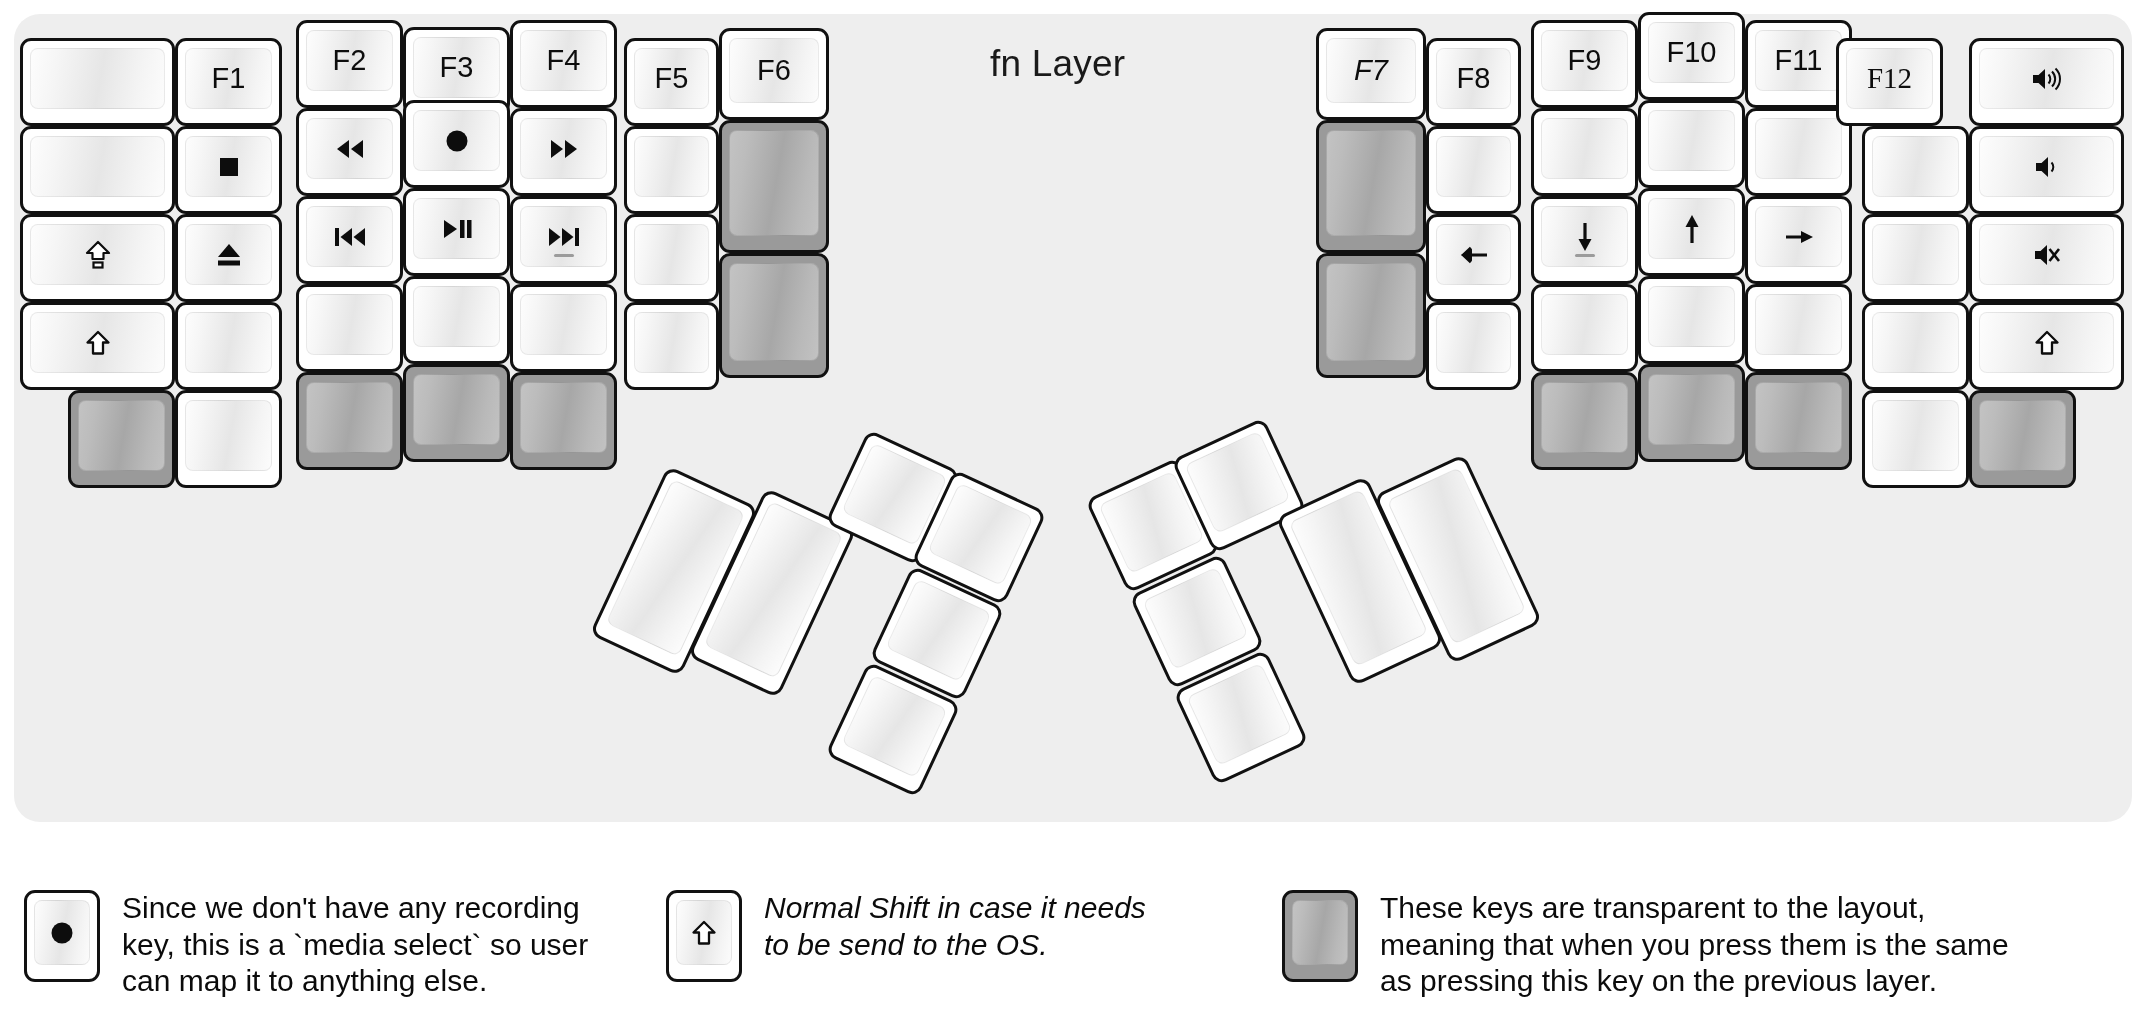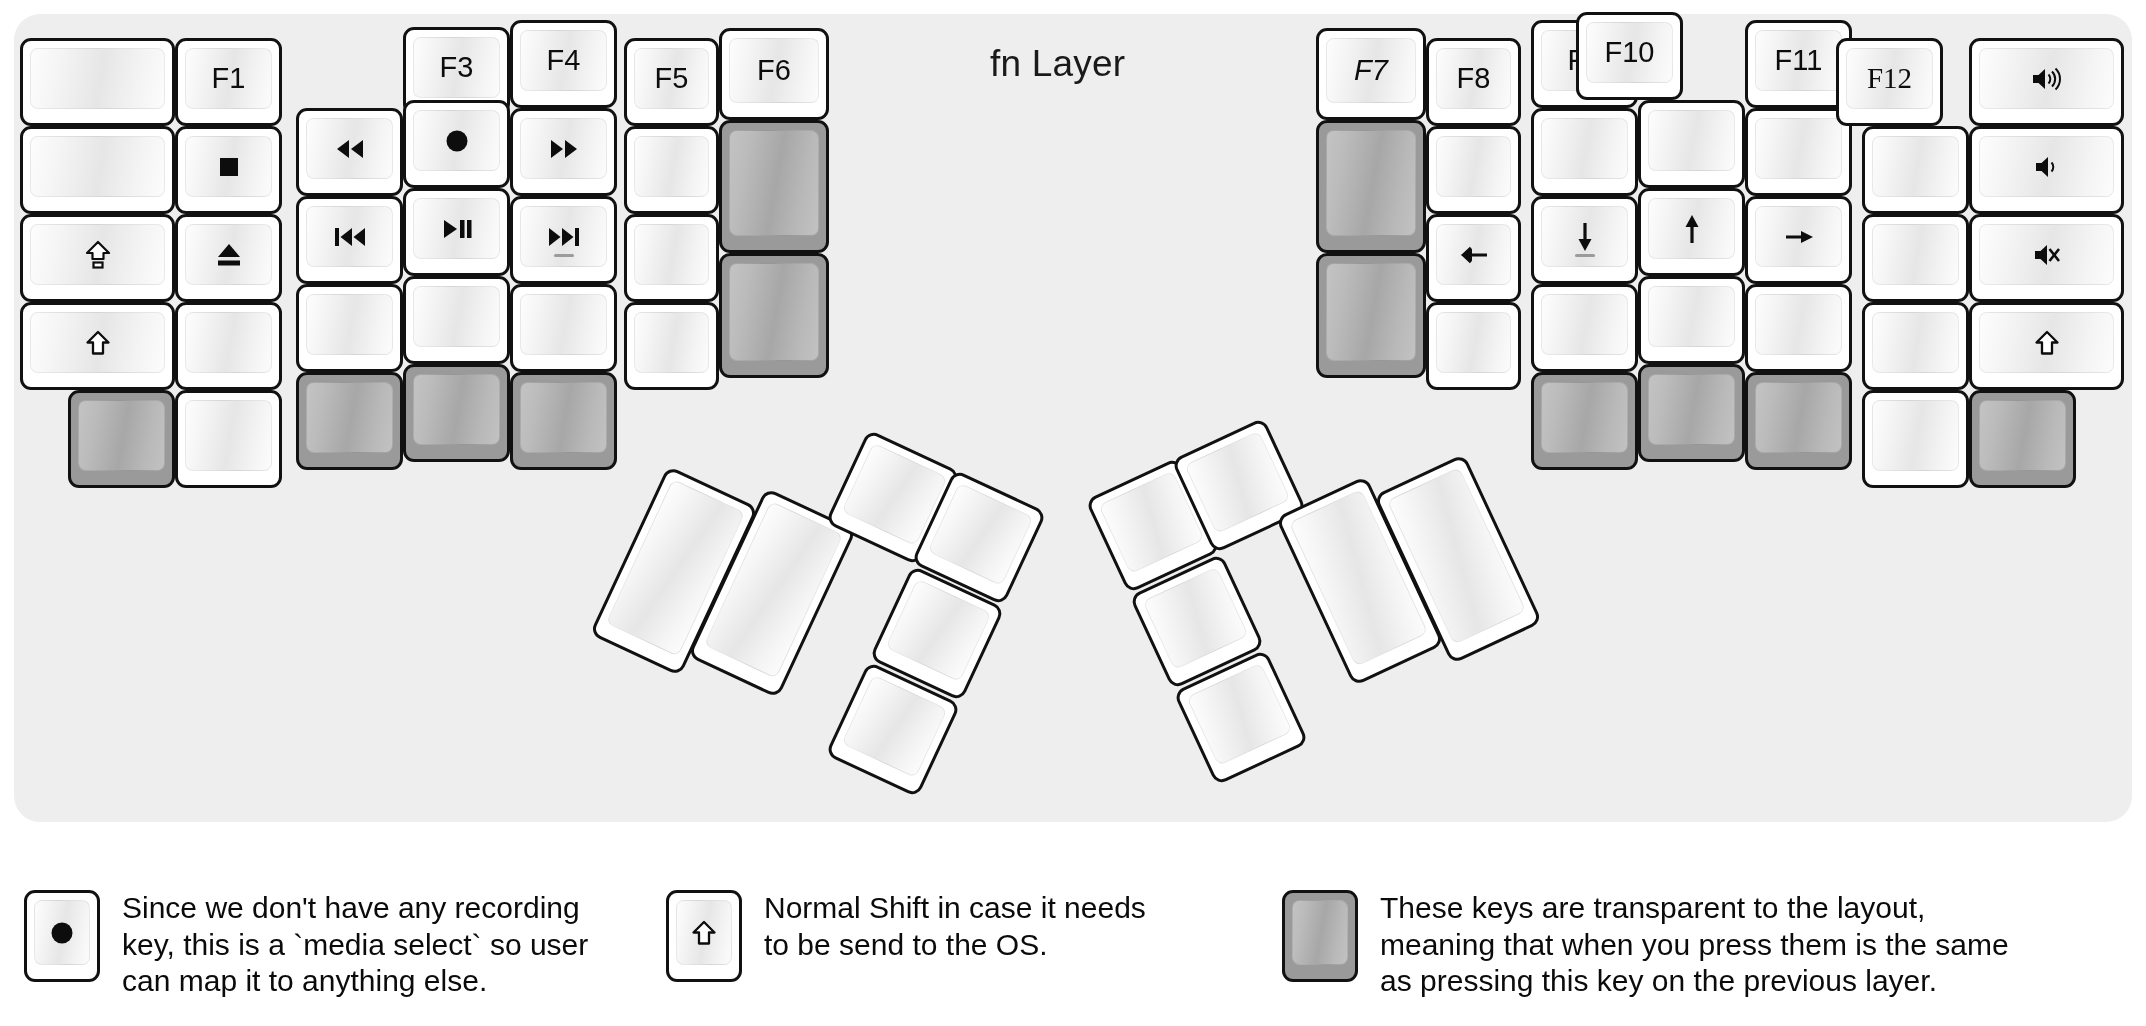--- a/index.html
+++ b/index.html
@@ -190,20 +190,25 @@
       </span>
     </div>
   </div>
   <div class="key" style="left:175px;top:302px;width:107px;height:88px;">
     <div class="top"></div>
   </div>
   <div class="key" style="left:175px;top:390px;width:107px;height:98px;">
     <div class="top"></div>
   </div>
 
+  <div class="key" style="left:296px;top:20px;width:107px;height:88px;">
+    <div class="top">
+      <span class="lbl">F2</span>
+    </div>
+  </div>
   <div class="key" style="left:296px;top:108px;width:107px;height:88px;">
     <div class="top">
       <span class="glyph">
         <svg class="ic" width="32" height="22" viewBox="0 0 32 22">
           <path d="M15 2 L15 20 L3 11 Z" fill="#0d0d0d"></path>
           <path d="M29 2 L29 20 L17 11 Z" fill="#0d0d0d"></path>
         </svg>
       </span>
     </div>
   </div>
@@ -409,21 +414,21 @@
       <span class="homing"></span>
     </div>
   </div>
   <div class="key" style="left:1531px;top:284px;width:107px;height:88px;">
     <div class="top"></div>
   </div>
   <div class="key trans" style="left:1531px;top:372px;width:107px;height:98px;">
     <div class="top"></div>
   </div>
 
-  <div class="key" style="left:1576px;top:12px;width:107px;height:88px;">
+  <div class="key" style="left:1638px;top:12px;width:107px;height:88px;">
     <div class="top">
       <span class="lbl">F10</span>
     </div>
   </div>
   <div class="key" style="left:1638px;top:100px;width:107px;height:88px;">
     <div class="top"></div>
   </div>
   <div class="key" style="left:1638px;top:188px;width:107px;height:88px;">
     <div class="top">
       <span class="glyph">
@@ -538,21 +543,21 @@
               <circle cx="13" cy="13" r="10.5" fill="#0d0d0d"></circle>
             </svg>
         </span>
       </div>
     </div>
     <div class="legend-text">Since we don't have any recording
 key, this is a `media select` so user
 can map it to anything else.</div>
   </div>
 
-  <div class="legend-item" style="left:666px;top:890px;">
+  <div class="legend-item" style="left:666px;top:890px;font-style:italic;">
     <div class="legend-key">
       <div class="top">
         <span class="glyph">
           <svg class="ic" width="26" height="28" viewBox="0 0 26 28">
             <path d="M13 3 L23.5 13.5 L18 13.5 L18 24.5 L8 24.5 L8 13.5 L2.5 13.5 Z" fill="#fff" stroke="#0d0d0d" stroke-width="2.3" stroke-linejoin="round"></path>
           </svg>
         </span>
       </div>
     </div>
     <div class="legend-text">Normal Shift in case it needs

